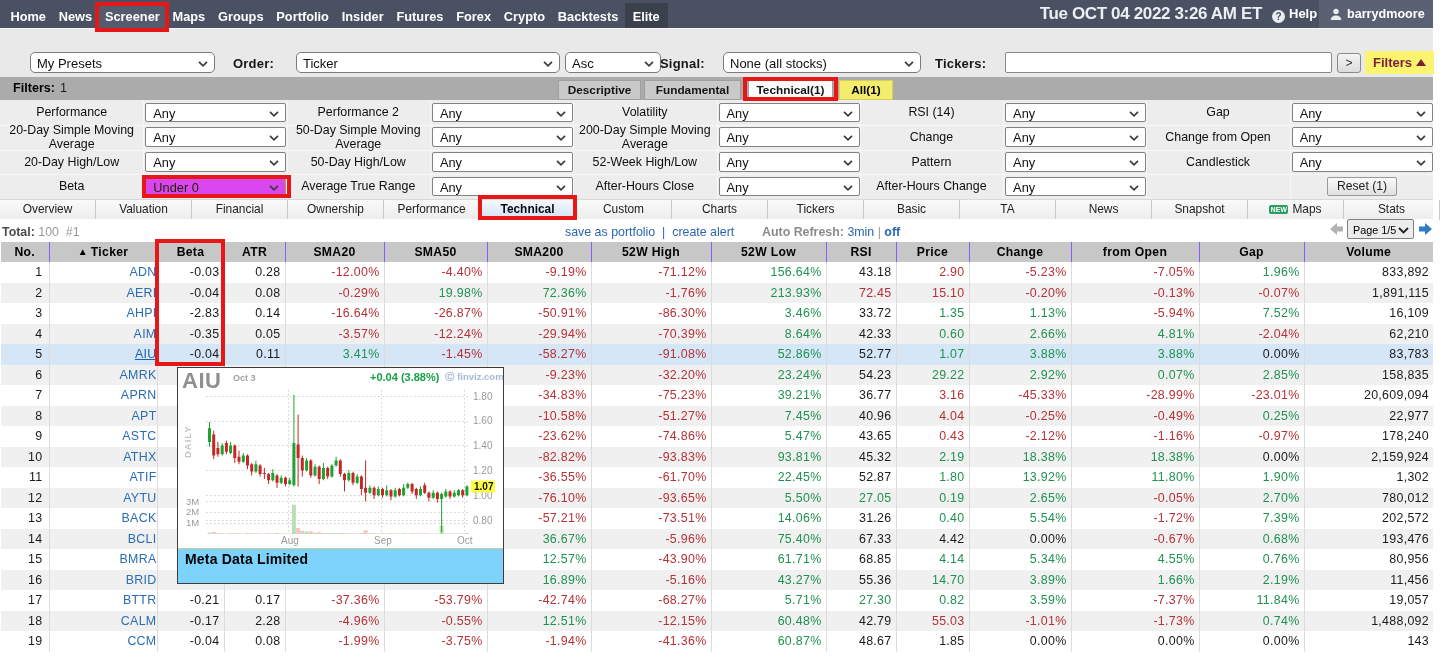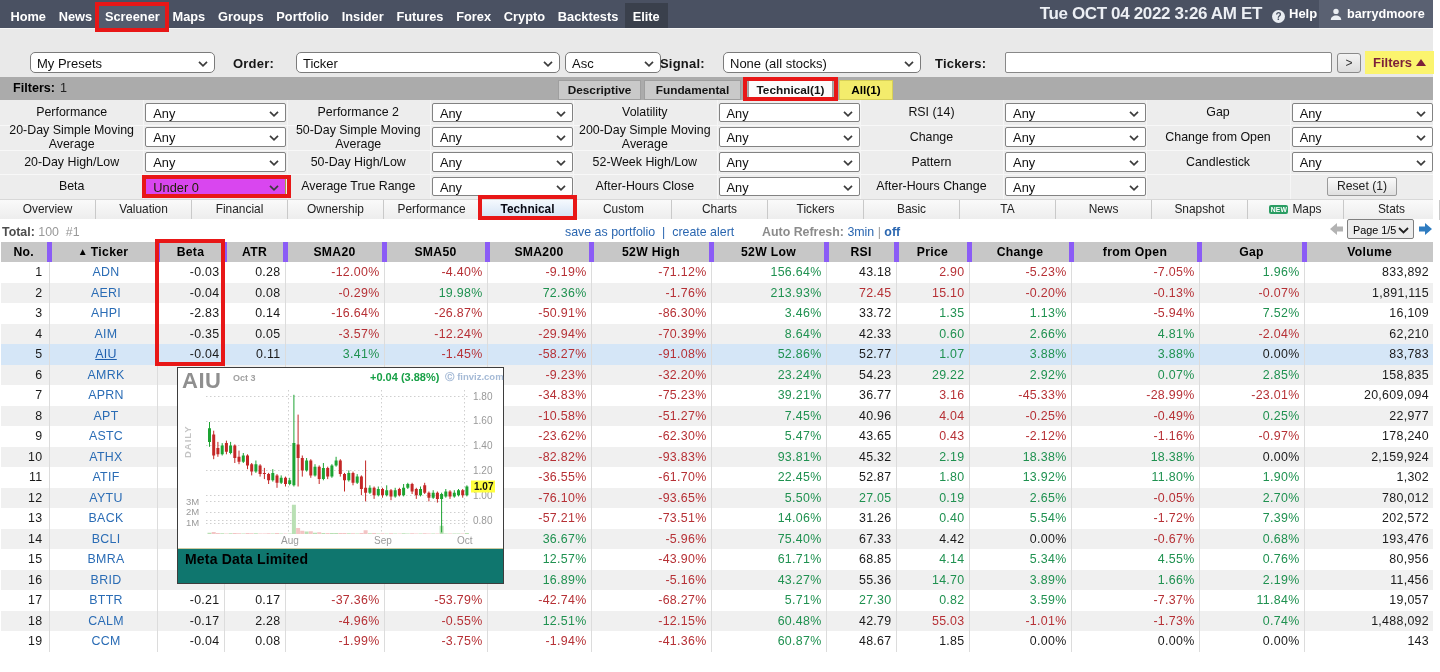--- a/index.html
+++ b/index.html
@@ -51,41 +51,41 @@
 #midlinks{position:absolute;left:565px;top:6px;color:#2a66b0}
 #aref{position:absolute;left:762px;top:6px;color:#999}
 #aref b{color:#8b8b8b}
 #aref a{color:#2a66b0;text-decoration:none}
 #pgsel{position:absolute;right:19px;top:0;width:67px;height:20px;background:#ececec;border:1px solid #808080;border-radius:2px;font-size:10.8px;color:#000}
 #pgsel span{position:absolute;left:5px;top:4px}
 #pgsel .chv{top:8px}
 .arr{position:absolute;top:4px}
 
 #tbl{position:absolute;left:1px;top:242px;border-collapse:collapse;table-layout:fixed;width:1432px;font-size:12.4px;letter-spacing:0.3px}
-#tbl th{background:#c7c7c7;border-left:5px solid #8b5cf6;height:20px;font-size:12.2px;color:#000;padding:0;font-weight:bold}
+#tbl th{background:#c7c7c7;border-left:1px solid #8b5cf6;height:20px;font-size:12.2px;color:#000;padding:0;font-weight:bold}
 #tbl th:first-child{border-left:none}
 #tbl td{height:20.5px;padding:0 4px 0 0;text-align:right;border-left:1px solid #dcdcdc;color:#1a1a1a;white-space:nowrap;overflow:hidden}
 #tbl td:first-child{border-left:none}
 #tbl tr:nth-child(odd) td{background:#f0f0f0}
 #tbl tr.hl td{background:#d5e6f7}
 #tbl td.no{padding-right:6px}
-#tbl td.tic{text-align:center;padding:0 0 0 6px}
+#tbl td.tic{text-align:right;padding:0 0 0 6px}
 .tk{color:#2a6cb5}
 .tk.u{text-decoration:underline;color:#1f5fae}
 #tbl td.r{color:#b63035}
 #tbl td.g{color:#1f9150}
 #tbl td.b{color:#1a1a1a}
 .sarr{font-size:10px;vertical-align:1px;margin-right:3px}
 
 #tip{position:absolute;left:177px;top:367px;width:327px;height:217px;background:#fff;border:1px solid #3d3d3d;z-index:5}
 #tip .ttl{position:absolute;left:4px;top:0px;font-size:22px;font-weight:bold;color:#8f8f8f;letter-spacing:0.5px}
 #tip .dt{position:absolute;left:55px;top:5px;font-size:9px;color:#a0a0a0;font-weight:bold}
 #tip .chg{position:absolute;left:192px;top:3px;font-size:11px;font-weight:bold;color:#17a046}
 #tip .wm{position:absolute;left:267px;top:3px;font-size:9.5px;font-weight:bold;color:#a5bad6;white-space:nowrap}
-#tip .foot{position:absolute;left:0;top:180px;width:325px;height:35px;background:#0f766e;padding:3px 0 0 7px;border-top:1px solid #cdc9a0}
+#tip .foot{position:absolute;left:0;top:180px;width:325px;height:35px;background:#7dd3fc;padding:3px 0 0 7px;border-top:1px solid #cdc9a0}
 #tip .foot .l1{font-size:14px;font-weight:bold;color:#000;line-height:15.5px;letter-spacing:0.2px}
 #tip .foot .l2{font-size:12.6px;color:#1c1c1c;line-height:14.5px}
 
 .ann{position:absolute;border:4px solid #e81717;z-index:9}
 </style></head><body>
 <div id="page">
   <div id="nav">
       <div id="navl"><span class="ni">Home</span><span class="ni">News</span><span class="ni act">Screener</span><span class="ni">Maps</span><span class="ni">Groups</span><span class="ni">Portfolio</span><span class="ni">Insider</span><span class="ni">Futures</span><span class="ni">Forex</span><span class="ni">Crypto</span><span class="ni">Backtests</span><span class="ni elite">Elite</span></div>
       <div id="usr"></div>
     <div id="ndate">Tue OCT 04 2022 3:26 AM ET</div>
@@ -490,21 +490,21 @@
           <td>22,977</td>
         </tr>
 <tr>
           <td class="no">9</td>
           <td class="tic"><span class="tk">ASTC</span></td>
           <td></td>
           <td></td>
           <td></td>
           <td></td>
           <td class="r">-23.62%</td>
-          <td class="r">-62.30%</td>
+          <td class="r">-74.86%</td>
           <td class="g">5.47%</td>
           <td class="b">43.65</td>
           <td class="r">0.43</td>
           <td class="r">-2.12%</td>
           <td class="r">-1.16%</td>
           <td class="r">-0.97%</td>
           <td>178,240</td>
         </tr>
 <tr>
           <td class="no">10</td>

